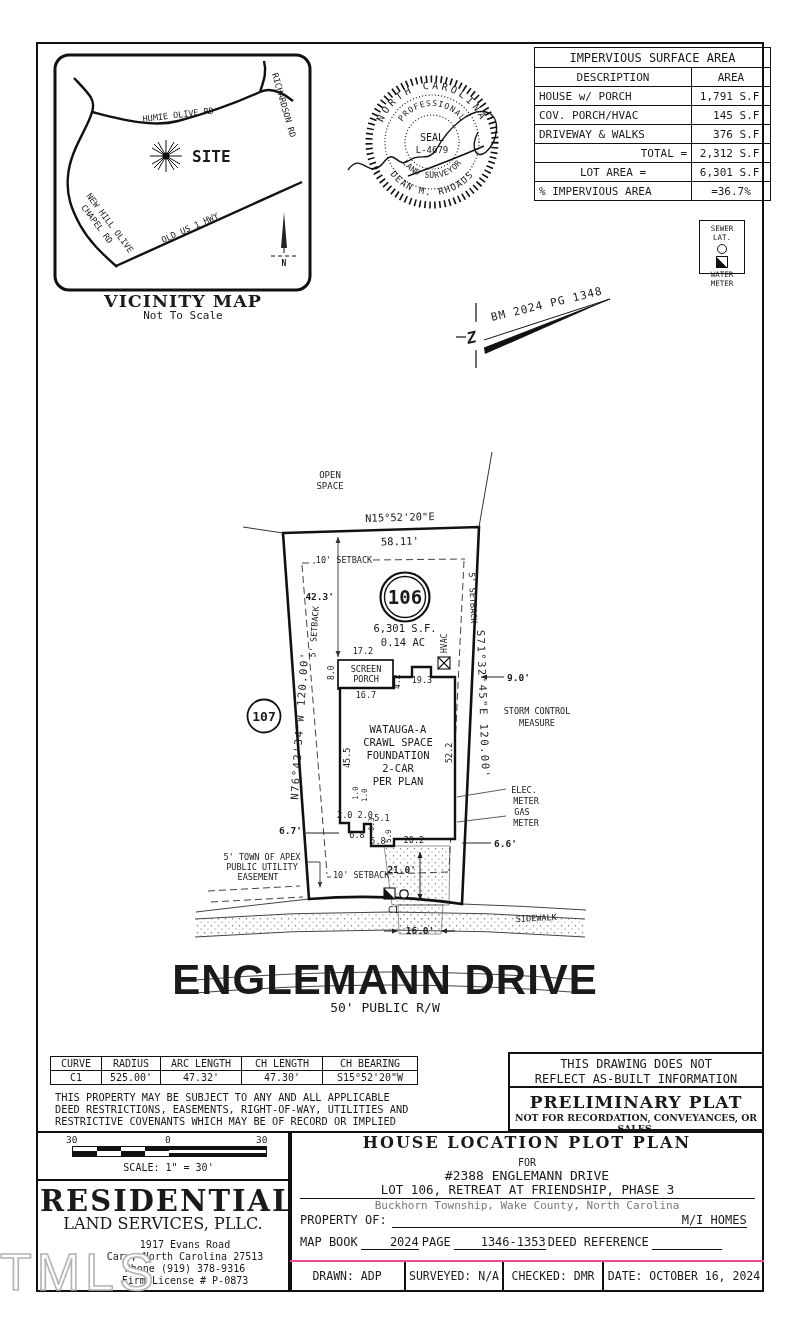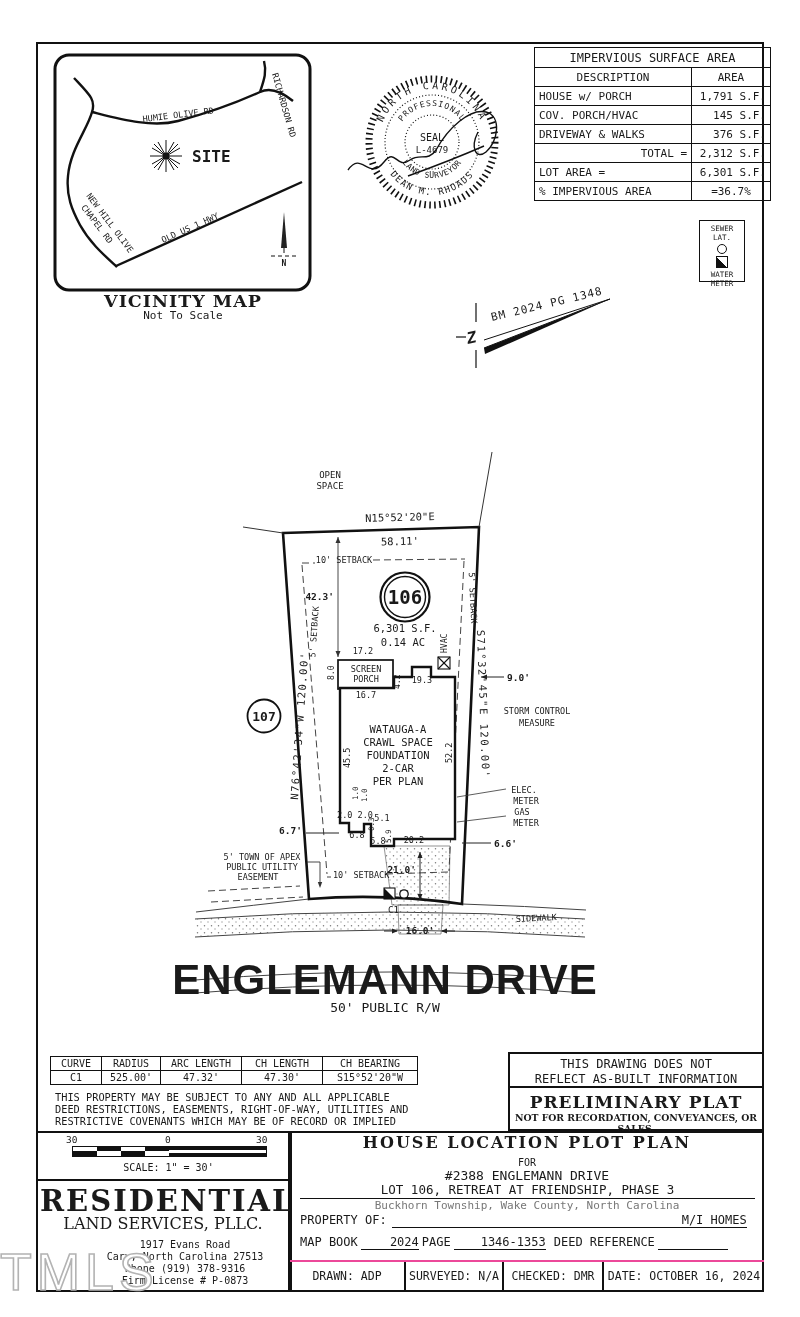--- a/index.html
+++ b/index.html
@@ -281,31 +281,31 @@
         </tr>
     <tr>
           <td>DRIVEWAY &amp; WALKS</td>
         <td style="text-align:right;">376 S.F.</td>
         </tr>
     <tr>
           <td style="text-align:right;">TOTAL =</td>
         <td style="text-align:right;">2,312 S.F.</td>
         </tr>
     <tr>
-          <td style="text-align:left;">LOT AREA =</td>
+          <td style="text-align:center;">LOT AREA =</td>
         <td style="text-align:right;">6,301 S.F.</td>
         </tr>
     <tr>
           <td>% IMPERVIOUS AREA</td>
         <td class="ctr">=36.7%</td>
         </tr>
   </tbody>
     </table>
 
-  <div class="abs lgd cad" style="left:699px;top:220px;width:46px;height:62px;border:1.6px solid #111;box-sizing:border-box;padding-top:3px;">
+  <div class="abs lgd cad" style="left:699px;top:220px;width:46px;height:54px;border:1.6px solid #111;box-sizing:border-box;padding-top:3px;">
     <div>SEWER</div>
     <div>LAT.</div>
     <div class="lgdo"></div>
     <div class="wmsq"></div>
     <div>WATER</div>
     <div>METER</div>
   </div>
 
 
   <div class="abs sans ctr" style="left:155px;top:956px;width:460px;font-size:42px;font-weight:bold;letter-spacing:1px;">ENGLEMANN DRIVE</div>
@@ -371,21 +371,21 @@
   <div class="abs frame" style="left:290px;top:1131px;width:474px;height:161px;"></div>
   <div class="abs serif ctr" style="left:295px;top:1133px;width:464px;font-size:16px;font-weight:bold;letter-spacing:2px;">HOUSE LOCATION PLOT PLAN</div>
   <div class="abs cad ctr" style="left:295px;top:1157px;width:464px;font-size:10px;">FOR</div>
   <div class="abs cad ctr" style="left:295px;top:1168px;width:464px;font-size:13px;">#2388 ENGLEMANN DRIVE</div>
   <div class="abs cad ctr" style="left:300px;top:1182px;width:455px;font-size:12.5px;border-bottom:1.6px solid #111;padding-bottom:1px;">LOT 106, RETREAT AT FRIENDSHIP, PHASE 3</div>
   <div class="abs cad ctr" style="left:295px;top:1199px;width:464px;font-size:11px;color:#777;">Buckhorn Township, Wake County, North Carolina</div>
   <div class="abs cad" style="left:300px;top:1213px;width:458px;font-size:12px;">
     <span>PROPERTY OF:</span><span class="uline" style="width:355px;margin-left:5px;">M/I HOMES</span>
   </div>
   <div class="abs cad" style="left:300px;top:1235px;width:458px;font-size:12px;">
-    <span>MAP BOOK</span><span class="uline" style="width:58px;margin-left:3px;">2024</span><span style="margin-left:3px;">PAGE</span><span class="uline" style="width:92px;margin-left:3px;">1346-1353</span><span style="margin-left:8px;">DEED REFERENCE</span><span class="uline" style="width:70px;margin-left:3px;">&nbsp;</span>
+    <span>MAP BOOK</span><span class="uline" style="width:58px;margin-left:3px;">2024</span><span style="margin-left:3px;">PAGE</span><span class="uline" style="width:92px;margin-left:3px;">1346-1353</span><span style="margin-left:2px;">DEED REFERENCE</span><span class="uline" style="width:70px;margin-left:3px;">&nbsp;</span>
   </div>
 
   <div class="abs" style="left:290px;top:1260px;width:474px;height:32px;display:flex;border-top:2px solid #ec4899;box-sizing:border-box;">
     <div class="cad ctr" style="flex:0 0 114px;font-size:11.5px;line-height:29px;border-right:2px solid #111;">DRAWN: ADP</div>
     <div class="cad ctr" style="flex:0 0 96px;font-size:11.5px;line-height:29px;border-right:2px solid #111;">SURVEYED: N/A</div>
     <div class="cad ctr" style="flex:0 0 98px;font-size:11.5px;line-height:29px;border-right:2px solid #111;">CHECKED: DMR</div>
     <div class="cad ctr" style="flex:1;font-size:11.5px;line-height:29px;">DATE: OCTOBER 16, 2024</div>
   </div>
 
   <div class="abs sans" style="left:0px;top:1242px;font-size:52px;letter-spacing:5px;color:#fff;

